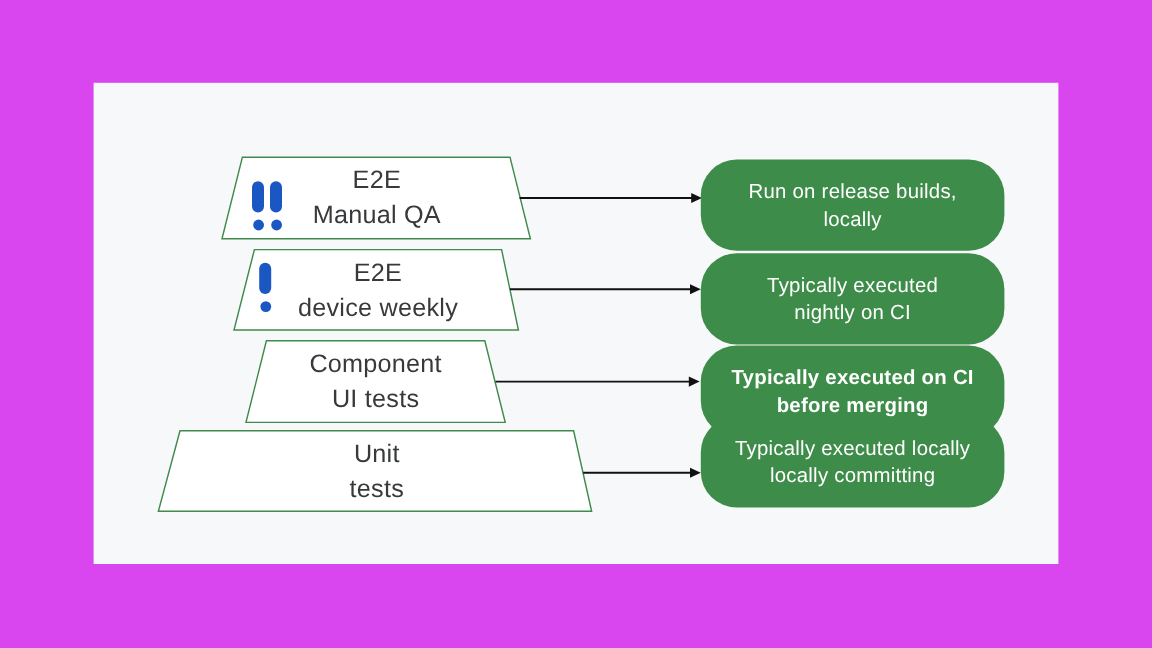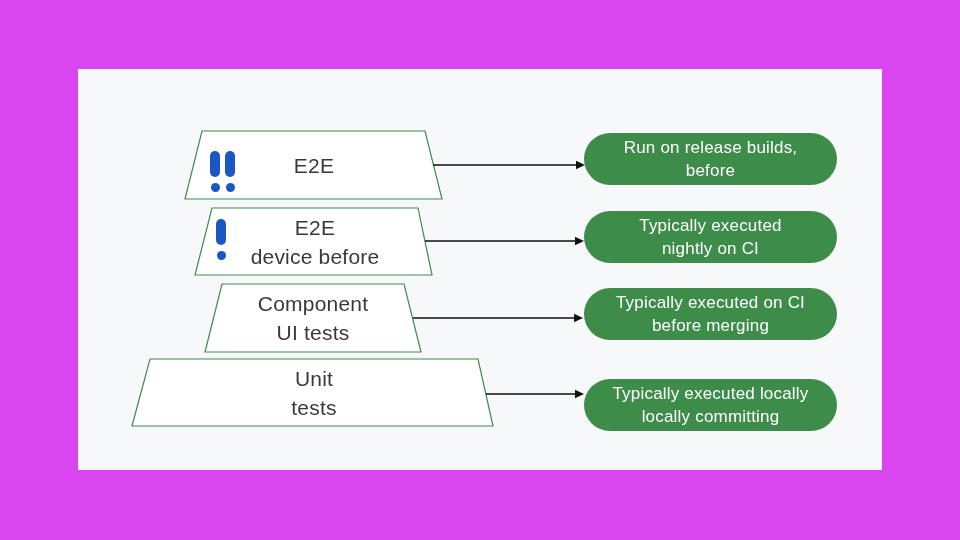--- a/index.html
+++ b/index.html
@@ -15,21 +15,21 @@
   .trap { fill:#ffffff; stroke:#3f8a4c; stroke-width:1.2; }
   .arrow-line { stroke:#111111; stroke-width:1.6; }
   .arrow-head { fill:#111111; }
 
   .trap-label {
     position:absolute; display:flex; flex-direction:column;
     align-items:center; justify-content:center; text-align:center;
     color:#37393b; font-size:21px; line-height:29px; letter-spacing:0.2px;
   }
   .badge {
-    position:absolute; left:584px; width:253px; height:52px;
+    position:absolute; left:584px; width:253px; height:76px;
     background:#3e8c49; border-radius:30px; color:#ffffff;
     display:flex; flex-direction:column; align-items:center; justify-content:center;
     text-align:center; font-size:17px; line-height:23px; font-weight:500;
     letter-spacing:0.2px;
   }
   .excl-icon { position:absolute; display:flex; gap:5px; }
   .excl-col { display:flex; flex-direction:column; align-items:center; gap:6px; }
   .excl-bar { width:10px; height:26px; border-radius:5px; background:#1b57c3; }
   .excl-dot { width:9px; height:9px; border-radius:50%; background:#1b57c3; }
 </style>
@@ -59,24 +59,25 @@
       <polygon class="arrow-head" points="574,313.8 583,318 574,322.2"></polygon>
     </g>
     <g>
       <line class="arrow-line" x1="486" y1="394" x2="576" y2="394"></line>
       <polygon class="arrow-head" points="575,389.8 584,394 575,398.2"></polygon>
     </g>
   </svg>
 
   <div class="trap-label" style="left:203px; top:131px; width:222px; height:68px;">
     <span>E2E</span>
+    <span>Manual QA</span>
   </div>
   <div class="trap-label" style="left:212px; top:208px; width:206px; height:67px;">
     <span>E2E</span>
-    <span>device before</span>
+    <span>device weekly</span>
   </div>
   <div class="trap-label" style="left:222px; top:284px; width:182px; height:68px;">
     <span>Component</span>
     <span>UI tests</span>
   </div>
   <div class="trap-label" style="left:150px; top:359px; width:328px; height:67px;">
     <span>Unit</span>
     <span>tests</span>
   </div>
 
@@ -92,28 +93,28 @@
   </div>
   <div class="excl-icon" style="left:216px; top:219px;">
     <div class="excl-col">
       <div class="excl-bar"></div>
       <div class="excl-dot"></div>
     </div>
   </div>
 
   <div class="badge" style="top:133px;">
     <span>Run on release builds,</span>
-    <span>before</span>
+    <span>locally</span>
   </div>
   <div class="badge" style="top:211px;text-align:center;">
     <span>Typically executed</span>
     <span>nightly on CI</span>
   </div>
-  <div class="badge" style="top:288px;">
+  <div class="badge" style="top:288px;font-weight:bold;">
     <span>Typically executed on CI</span>
     <span>before merging</span>
   </div>
-  <div class="badge" style="top:379px;">
+  <div class="badge" style="top:347px;">
     <span>Typically executed locally</span>
     <span>locally committing</span>
   </div>
 
 </div>
 
 </body></html>

